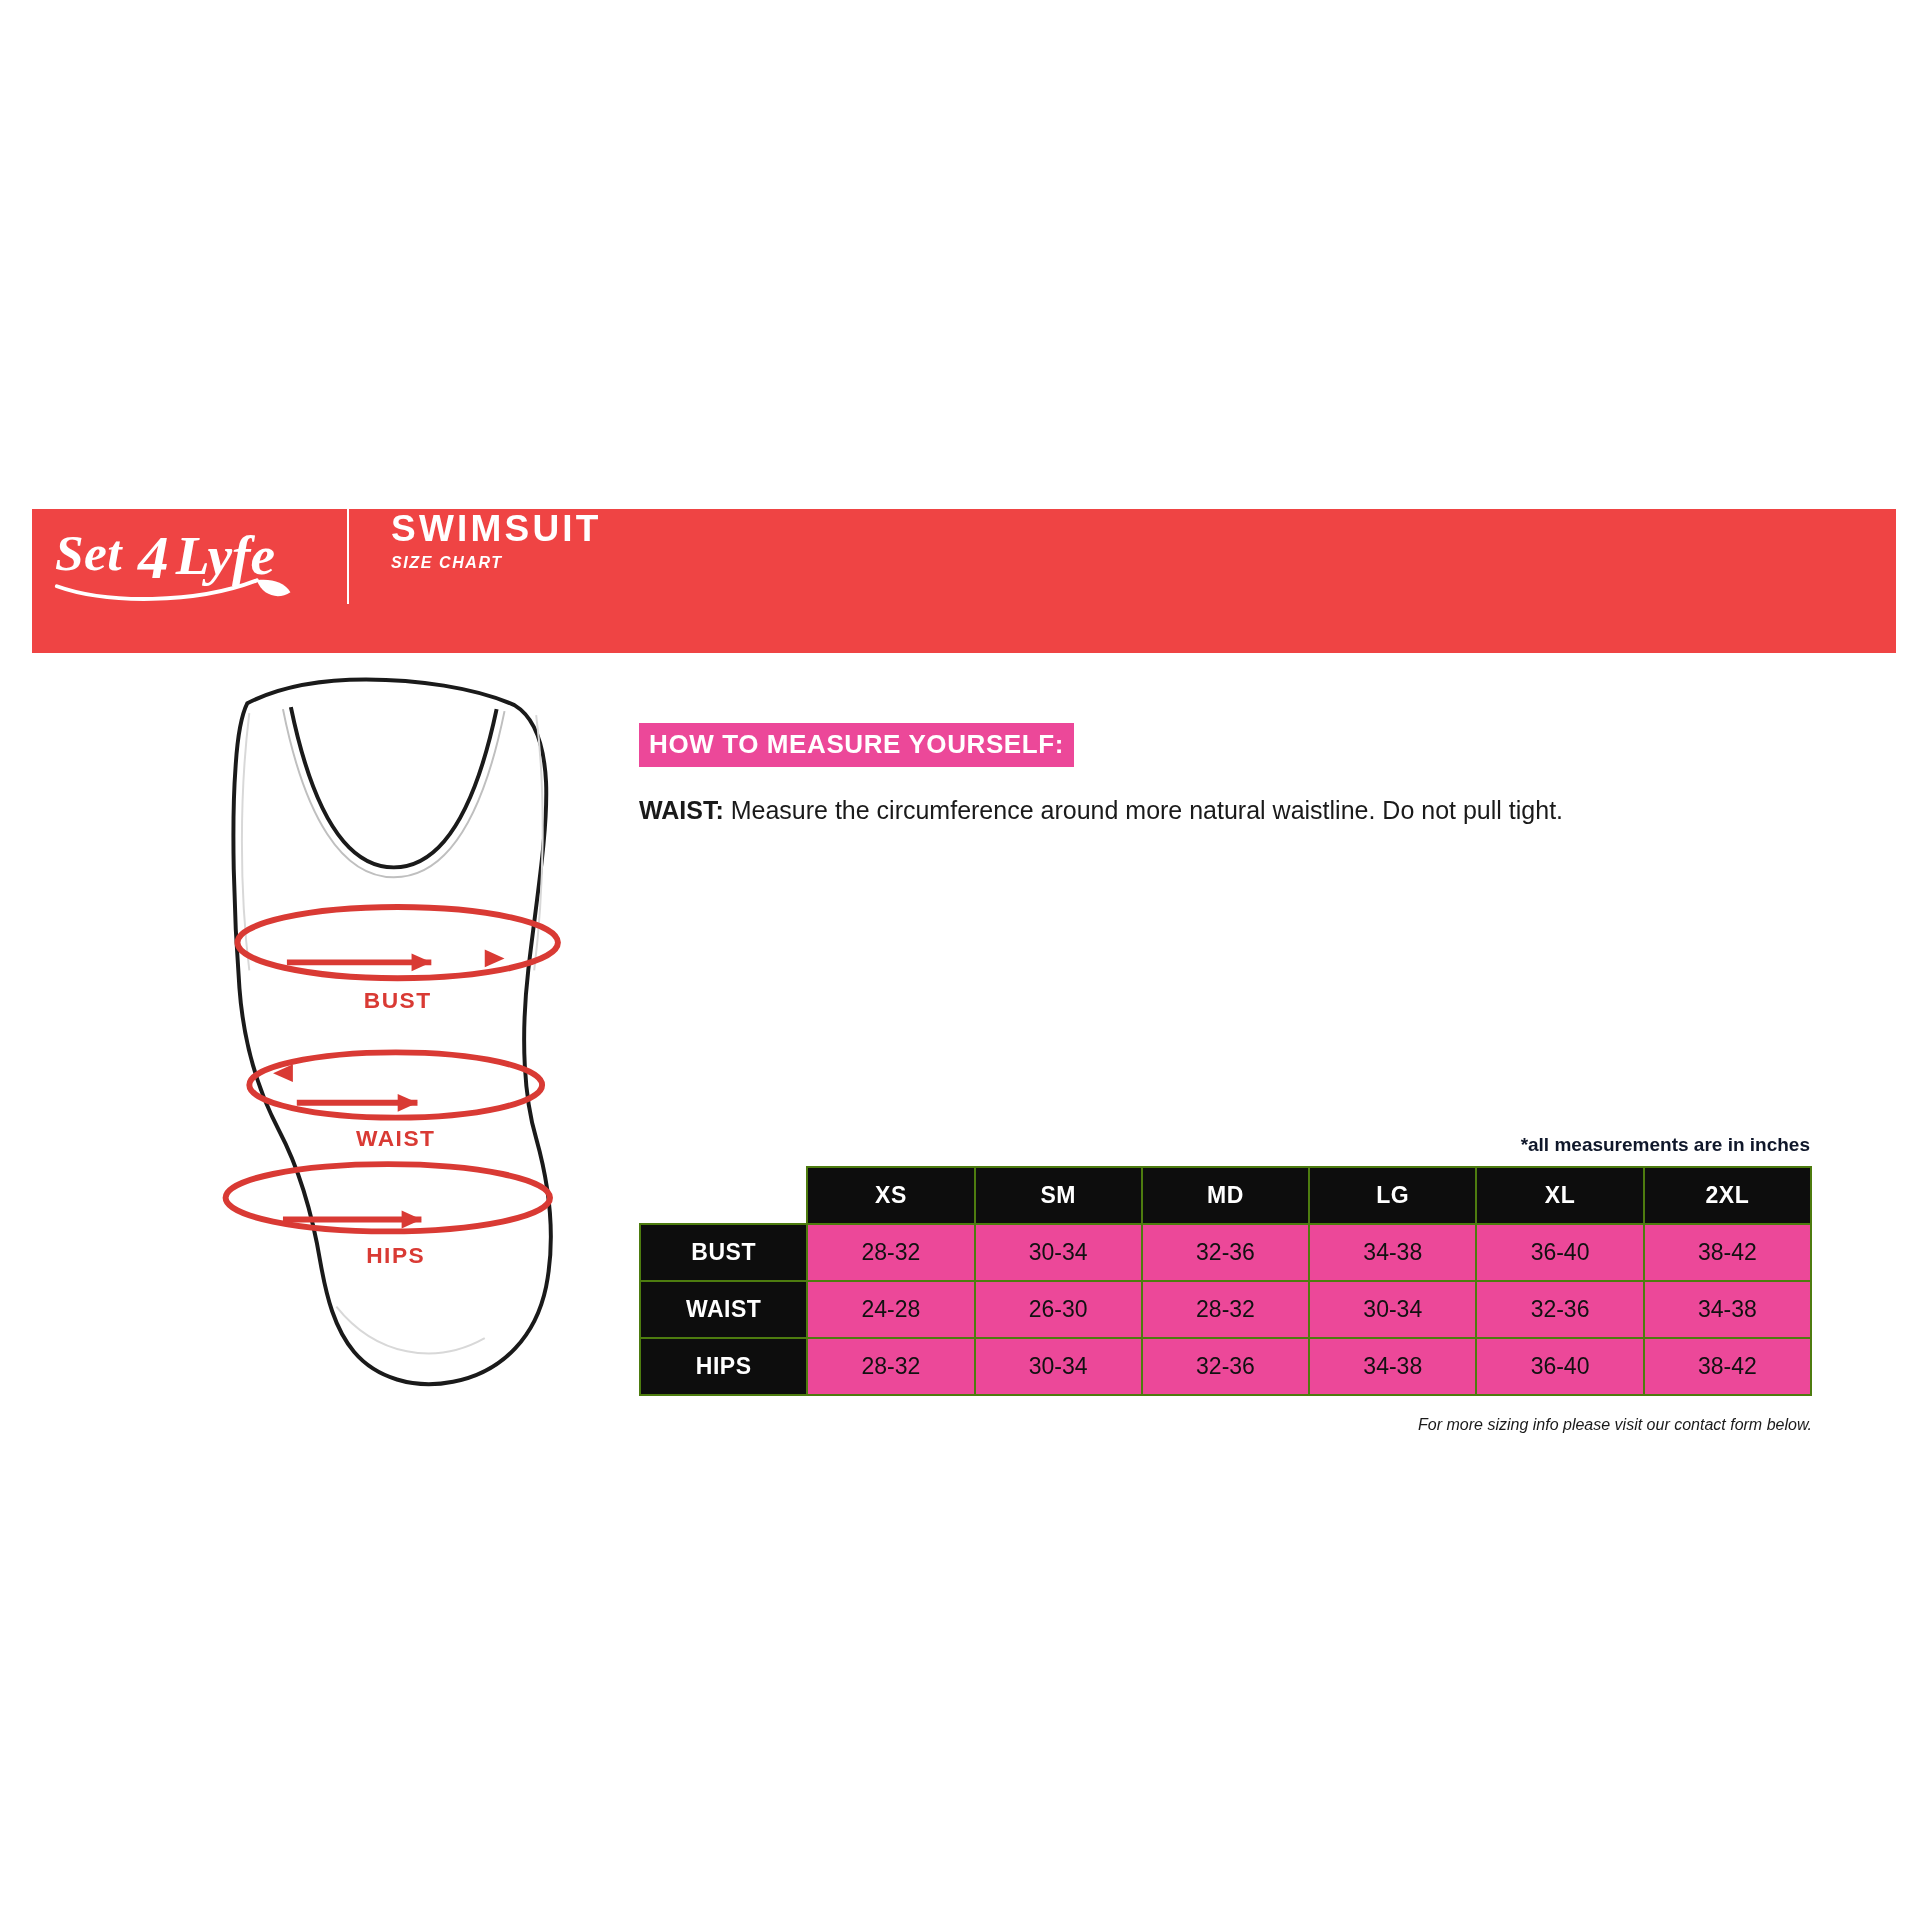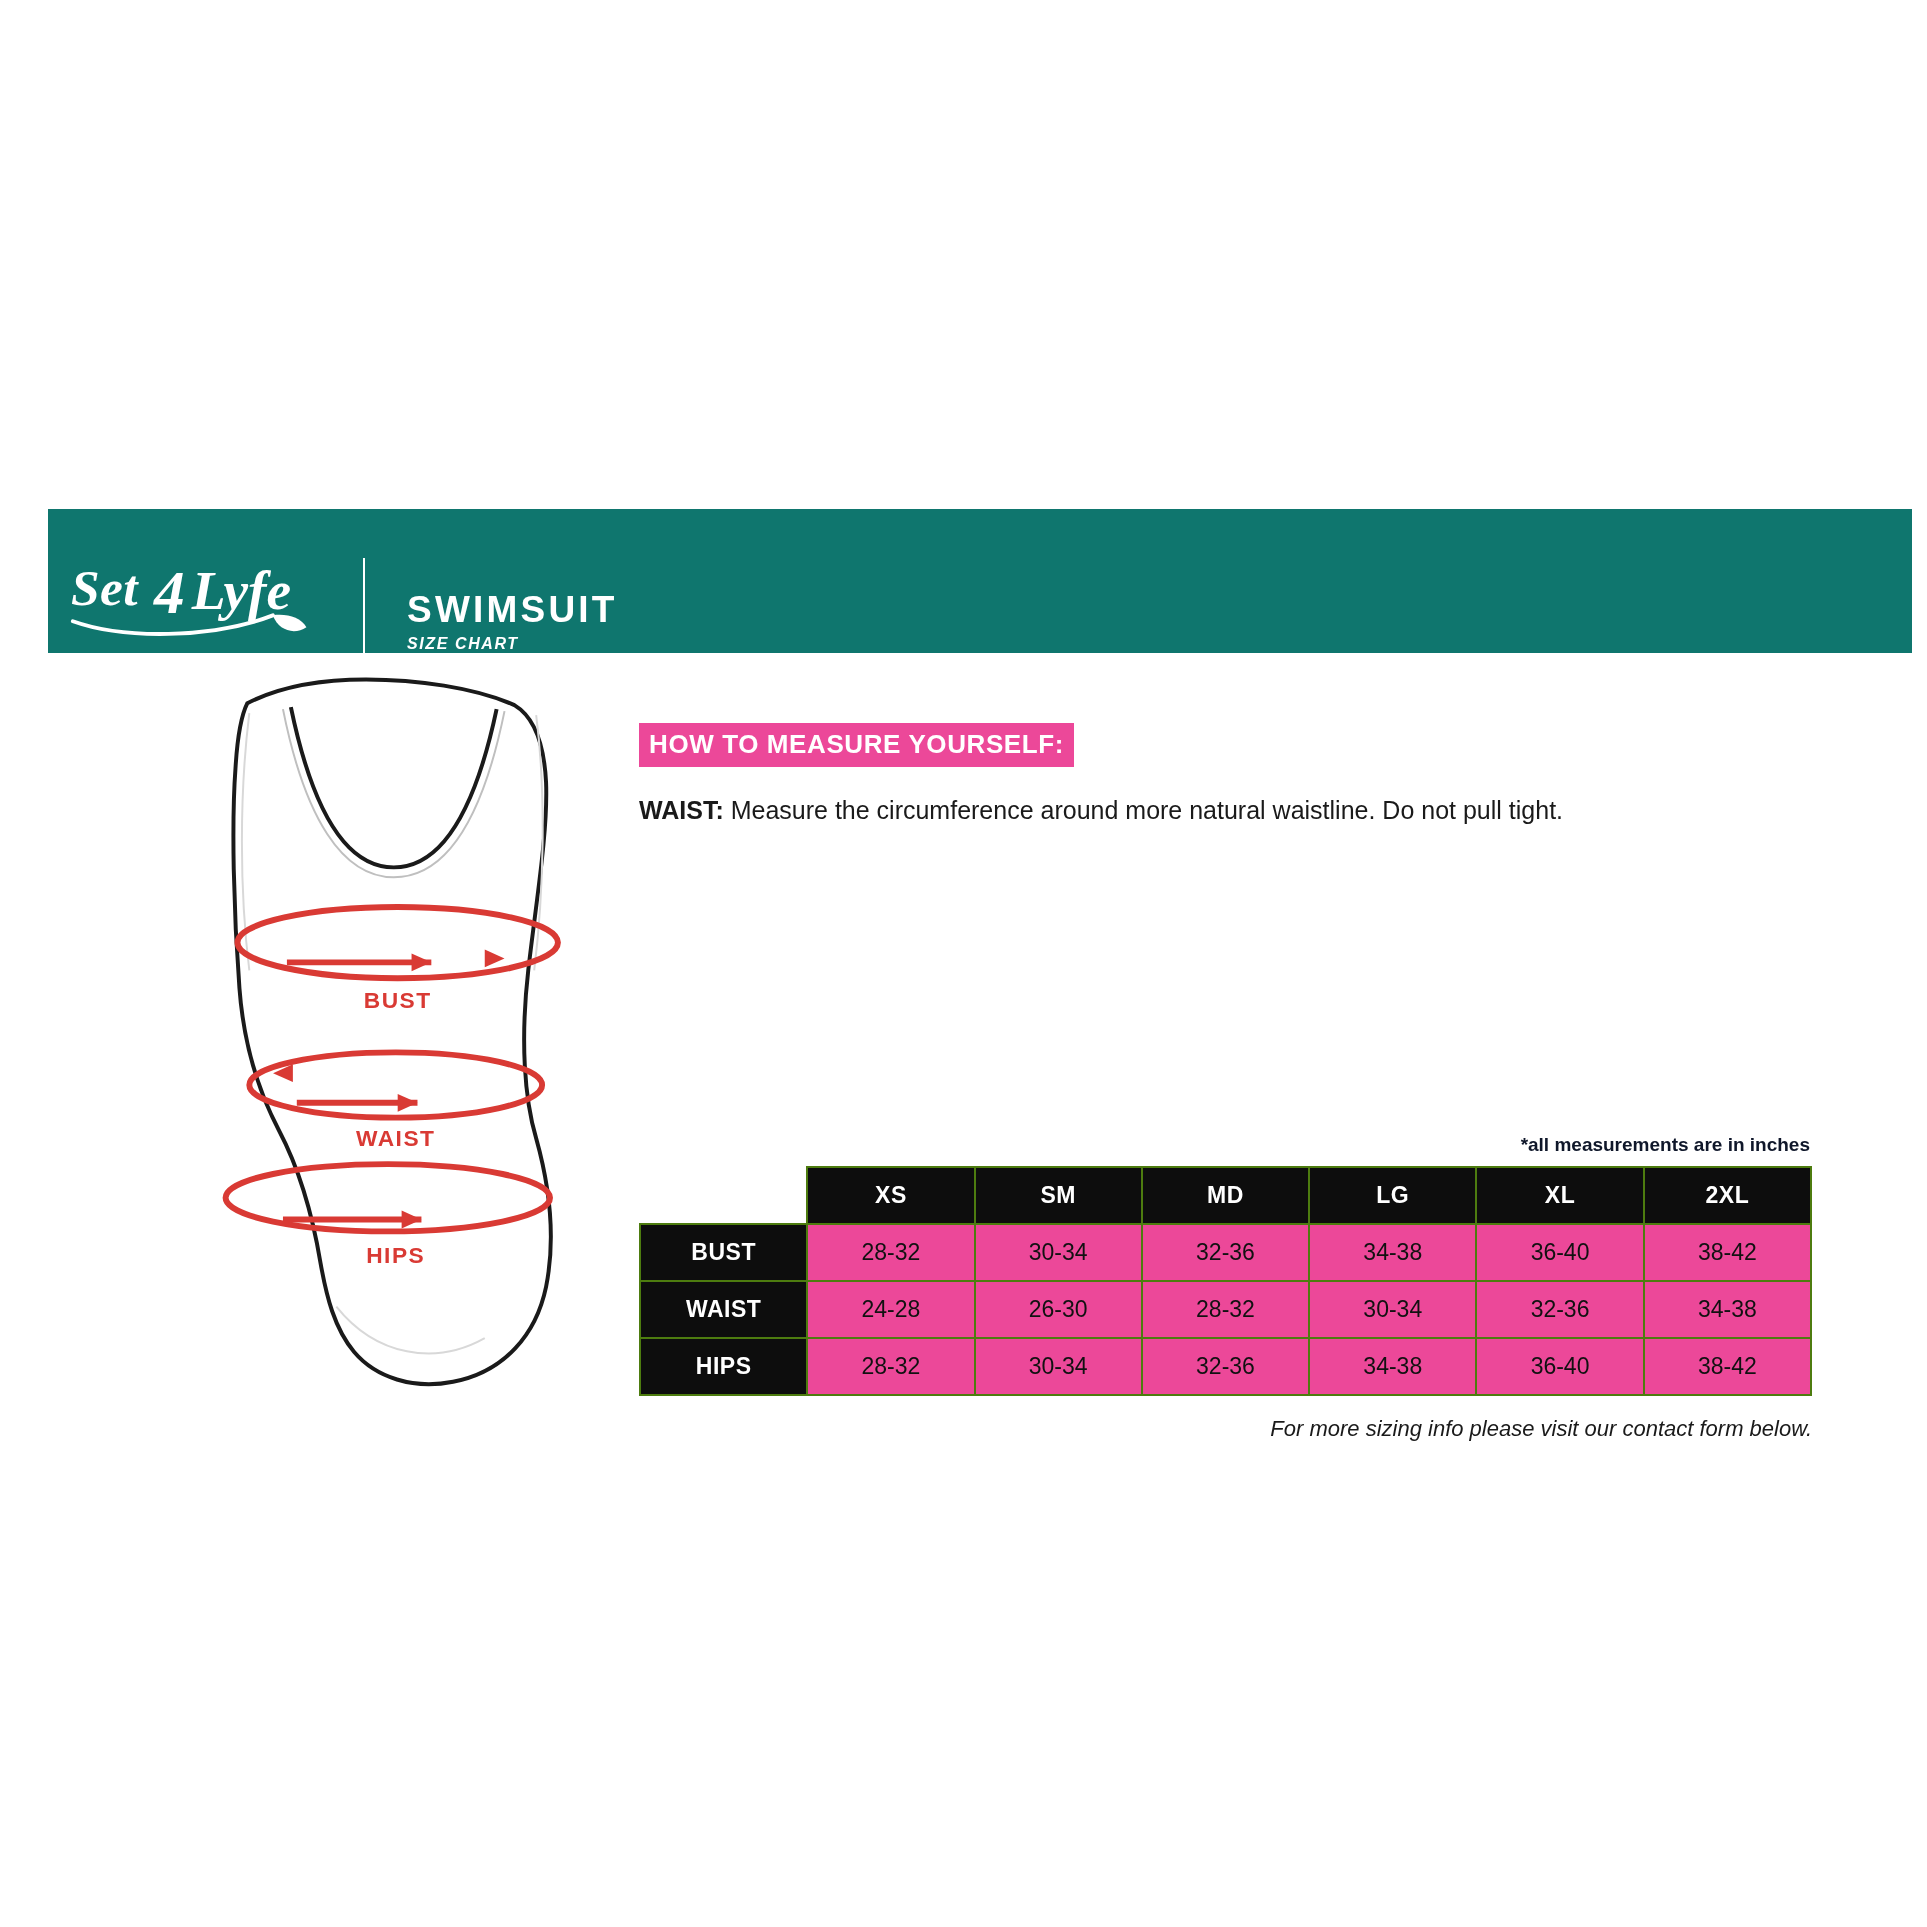--- a/index.html
+++ b/index.html
@@ -21,27 +21,27 @@
     position: absolute;
     left: 0;
     top: 0;
     width: 1928px;
     height: 1928px;
   }
 
   
   .header-bar {
     position: absolute;
-    left: 48px;
+    left: 32px;
     top: 509px;
     width: 1864px;
     height: 144px;
-    background: #0f766e;
+    background: #ef4444;
     display: flex;
-    align-items: flex-end;
+    align-items: flex-start;
   }
   .brand-logo {
     width: 307px;
     display: flex;
     align-items: center;
     justify-content: center;
     padding-left: 10px;
     box-sizing: border-box;
   }
   .brand-logo svg { display:block; }
@@ -149,21 +149,21 @@
     letter-spacing: 0.5px;
     text-align: center;
   }
   table.size-table tbody td {
     background: #ec4899;
     color: #111111;
   }
   .footnote {
     margin-top: 20px;
     text-align: right;
-    font-size: 22px;
+    font-size: 16px;
     font-style: italic;
     color: #1a1a1a;
   }
 </style>
 </head>
 <body>
 
 <div id="chart-root">
 
   <div class="header-bar">

